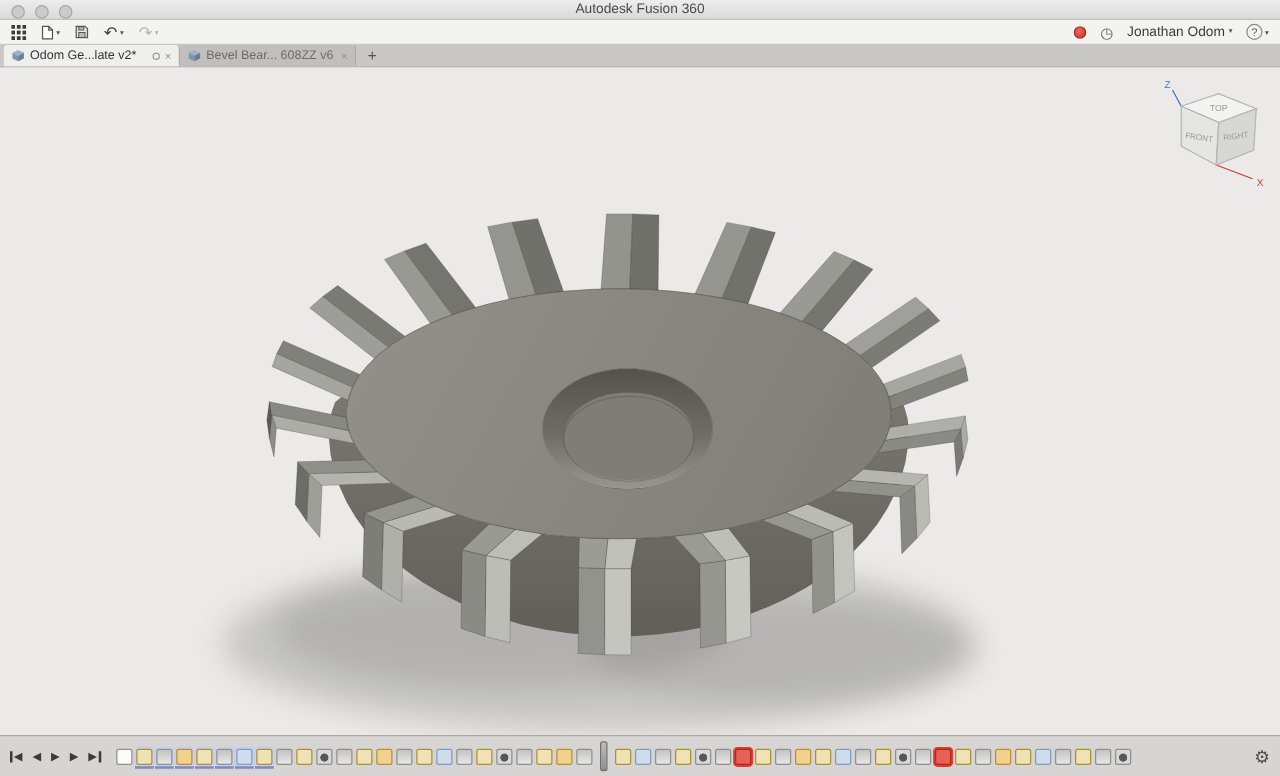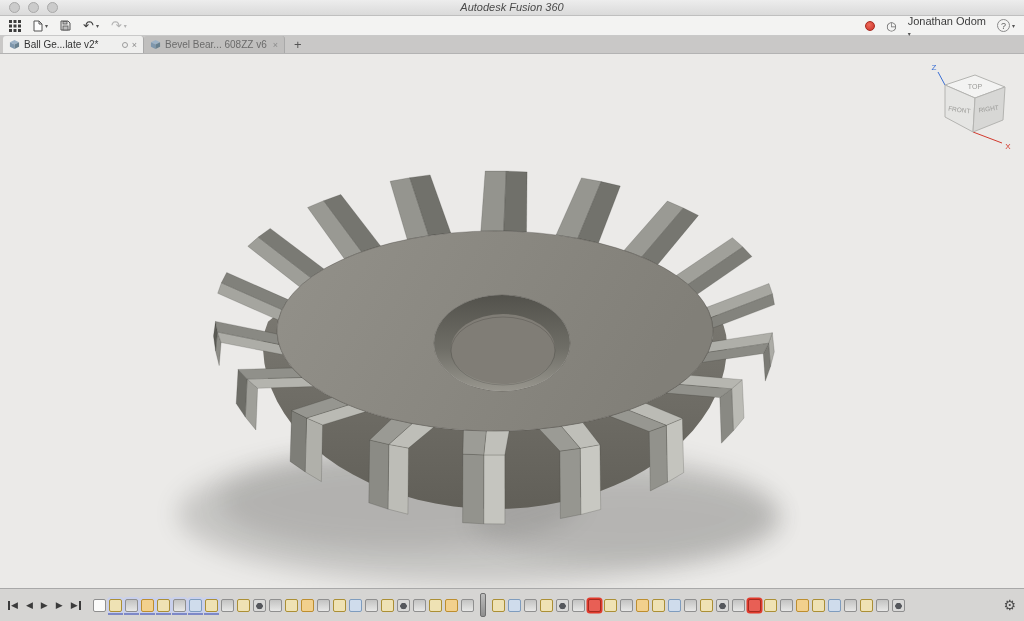--- a/index.html
+++ b/index.html
@@ -4,39 +4,39 @@
 <style>
   * { box-sizing: border-box; }
   html,body { margin:0; padding:0; }
   body {
     width:1024px; height:621px; overflow:hidden;
     font-family:"Liberation Sans", sans-serif;
     background:#ebeae8; user-select:none;
   }
   
   .titlebar{height:16px;background:linear-gradient(#ededed,#dadada);border-bottom:1px solid #bfbfbf;
-    display:flex;align-items:center;position:relative;font-style:italic;}
+    display:flex;align-items:flex-end;position:relative;}
   .lights{display:flex;gap:8px;margin-left:9px;z-index:2;}
   .light{width:11px;height:11px;border-radius:50%;background:#cbcbcb;border:1px solid #a9a9a9;}
   .win-title{position:absolute;left:0;right:0;text-align:center;font-size:11px;color:#4a4a4a;line-height:15px;}
   
   .toolbar{height:20px;background:#f3f3f2;border-bottom:1px solid #c9c9c9;display:flex;align-items:center;
     padding:0 9px;gap:12px;}
   .tb-group{display:flex;align-items:center;gap:12px;}
   .tb-item{display:flex;align-items:center;gap:2px;color:#454545;}
   .caret{font-size:6px;color:#555;}
   .undo-glyph{font-size:13px;line-height:12px;color:#3e3e3e;}
   .redo-glyph{font-size:13px;line-height:12px;color:#b3b3b3;}
   .redo-glyph + .caret, .caret.dim{color:#b3b3b3;}
   .tb-right{margin-left:auto;display:flex;align-items:center;gap:11px;}
   .record-dot{width:10px;height:10px;border-radius:50%;
     background:radial-gradient(circle at 40% 35%, #ef6a5a, var(--accent-record,#d7453a) 65%);
     border:1px solid #a8281e;}
   .clock-glyph{font-size:12px;color:#6a6a6a;line-height:12px;}
-  .user-label{font-size:11px;color:#3c3c3c;display:flex;gap:3px;flex-direction:column;}
+  .user-label{font-size:11px;color:#3c3c3c;display:flex;gap:3px;}
   .help-circle{width:13px;height:13px;border-radius:50%;border:1px solid #8a8a8a;color:#5c5c5c;
     font-size:9px;display:flex;align-items:center;justify-content:center;}
   
   .tabbar{height:18px;background:#c9c8c7;border-bottom:1px solid #b3b3b3;display:flex;align-items:flex-end;padding-left:3px;}
   .tab{height:17px;width:141px;display:flex;align-items:center;gap:4px;padding:0 6px;font-size:10px;
     background:#c0bfbe;color:#6b6b6b;border-right:1px solid #a9a9a9;border-top-left-radius:3px;border-top-right-radius:3px;}
   .tab.active{background:#efefee;color:#333;}
   .tab-label{flex:1;white-space:nowrap;overflow:hidden;}
   .tab-dot{width:6px;height:6px;border:1px solid #9c9c9c;border-radius:50%;flex:none;}
   .tab-close{color:#8b8b8b;font-size:9px;flex:none;}
@@ -133,21 +133,21 @@
 </div>
 
 <div class="tabbar">
   <div id="tabs-container" style="display:flex;align-items:flex-end;">
       <div class="tab active">
     <svg class="tab-icon" width="11" height="11" viewBox="0 0 12 12">
       <polygon points="6,1 11,3.5 6,6 1,3.5" fill="#9db2c6"></polygon>
       <polygon points="1,3.5 6,6 6,11 1,8.5" fill="#7e97ad"></polygon>
       <polygon points="11,3.5 6,6 6,11 11,8.5" fill="#68808f"></polygon>
     </svg>
-    <span class="tab-label">Ball Ge...late v2*</span>
+    <span class="tab-label">Odom Ge...late v2*</span>
     <span class="tab-dot"></span>
     <span class="tab-close">×</span>
   </div>
       <div class="tab">
     <svg class="tab-icon" width="11" height="11" viewBox="0 0 12 12">
       <polygon points="6,1 11,3.5 6,6 1,3.5" fill="#9db2c6"></polygon>
       <polygon points="1,3.5 6,6 6,11 1,8.5" fill="#7e97ad"></polygon>
       <polygon points="11,3.5 6,6 6,11 11,8.5" fill="#68808f"></polygon>
     </svg>
     <span class="tab-label">Bevel Bear... 608ZZ v6</span>

